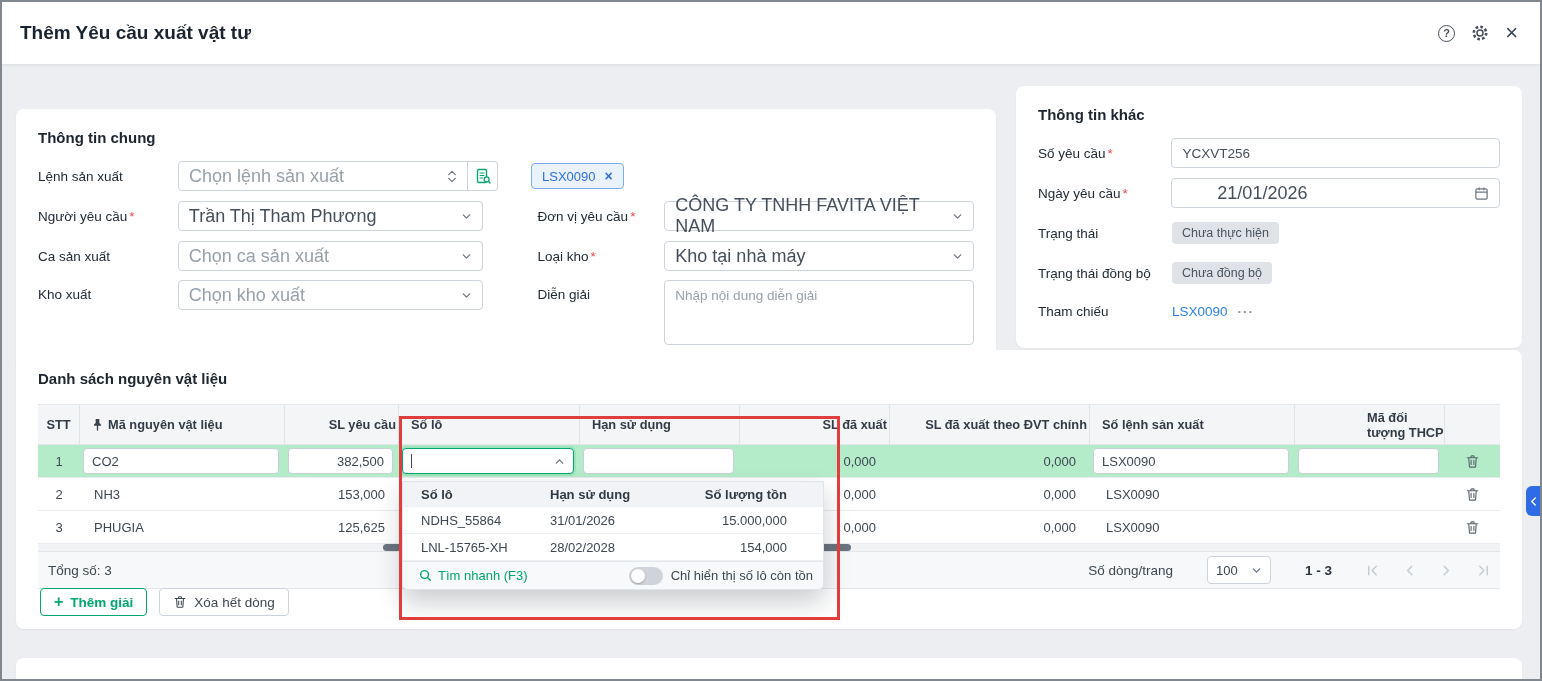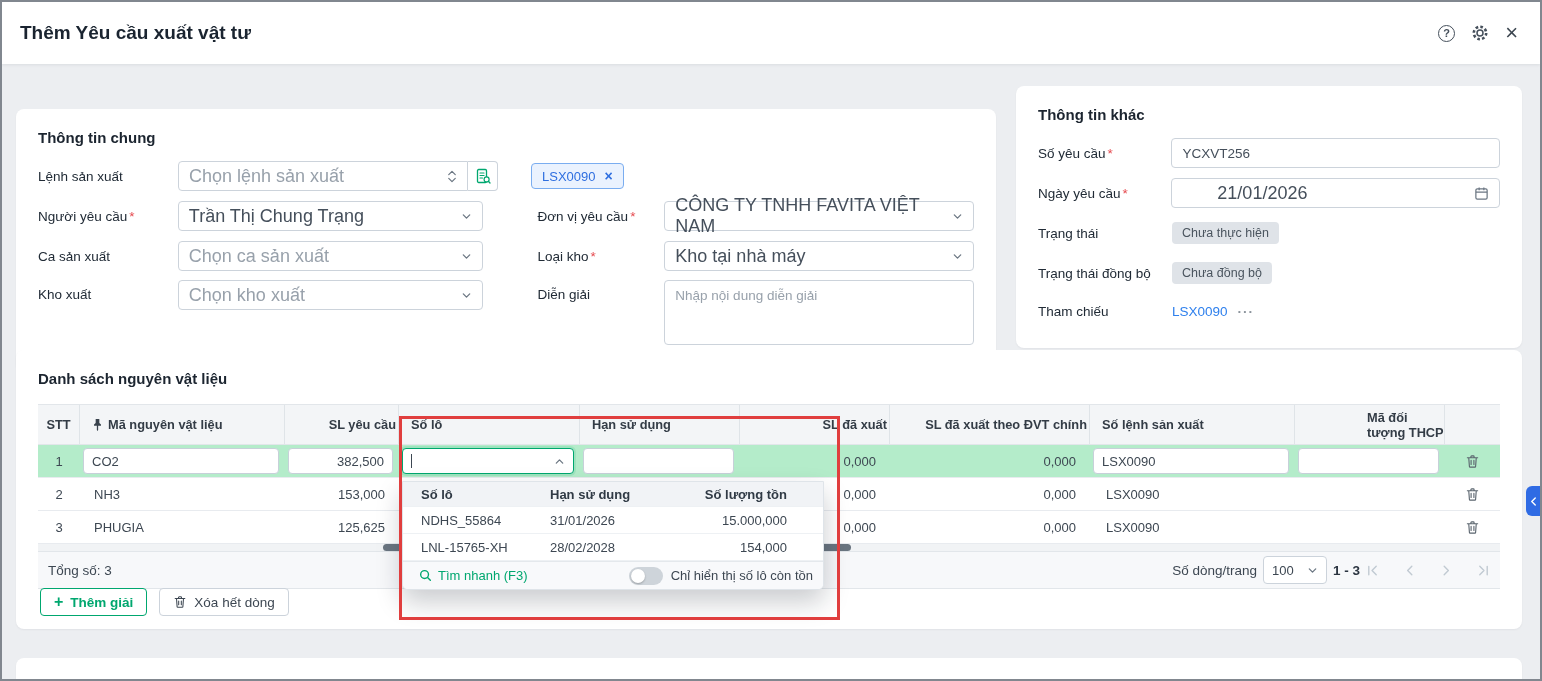--- a/index.html
+++ b/index.html
@@ -83,21 +83,21 @@
               box-shadow:0 0 0 2px rgba(0,167,111,.12); cursor:text; }
   .caret { width:1px; height:14px; background:#3d4752; animation:blink 1.1s steps(1) infinite; }
   @keyframes blink { 50% { opacity:0; } }
   .pin { color:#39434d; margin-right:5px; display:flex; }
   .trash-btn { background:none; border:none; color:#5a646e; cursor:pointer; display:flex; align-items:center; }
   .hscroll { position:relative; height:7px; background:#f1f3f5; }
   .hthumb { position:absolute; left:345px; top:0; width:468px; height:7px; background:#6a7580; border-radius:4px; cursor:grab; }
   .tfoot { display:flex; align-items:center; height:38px; background:#f7f8fa;
            border-top:1px solid #e2e6ea; border-bottom:1px solid #e2e6ea; padding:0 10px; color:#3d4752; font-size:13.5px; }
   .tfoot .total { color:#3d4752; }
-  .foot-right { margin-left:auto; display:flex; align-items:center; gap:6px; }
+  .foot-right { margin-left:auto; display:flex; align-items:center; gap:34px; }
   .pgsel { width:64px; height:28px; border:1px solid #ccd3db; border-radius:4px; background:#fff;
            display:flex; align-items:center; justify-content:space-between; padding:0 8px; font-size:13px; color:#3d4752; cursor:pointer; }
   .range { font-weight:700; color:#2b3440; }
   .pag { display:flex; align-items:center; gap:24px; color:#c1cad2; }
   .pag .icon-btn { cursor:default; }
   .actions { position:absolute; left:24px; top:238px; display:flex; gap:12px; }
   .btn { height:28px; border-radius:4px; background:#fff; display:flex; align-items:center; gap:7px;
          padding:0 13px; font-size:13.5px; cursor:pointer; font-family:inherit; }
   .btn-green { border:1px solid #00a76f; color:#00a76f; font-weight:600; }
   .btn-gray  { border:1px solid #ccd3db; color:#3d4752; }
@@ -160,21 +160,21 @@
     </div>
     <div class="chip">
       <span>LSX0090</span>
       <span class="chip-x">×</span>
     </div>
   </div>
 
   <div class="frow">
     <span class="flabel"><span>Người yêu cầu</span><span class="req">*</span></span>
     <div class="fsel w290" style="width:306px">
-      <span class="val">Trần Thị Chung Trạng</span>
+      <span class="val">Trần Thị Tham Phương</span>
       <svg class="ic" width="11" height="11" viewBox="0 0 12 12">
           <path d="M2.5 4.2 6 7.8l3.5-3.6" fill="none" stroke="currentColor" stroke-width="1.4" stroke-linecap="round" stroke-linejoin="round"></path>
         </svg>
     </div>
     <span class="flabel2" style="margin-left:54px"><span>Đơn vị yêu cầu</span><span class="req">*</span></span>
     <div class="fsel w310">
       <span class="val">CÔNG TY TNHH FAVITA VIỆT NAM</span>
       <svg class="ic" width="11" height="11" viewBox="0 0 12 12">
           <path d="M2.5 4.2 6 7.8l3.5-3.6" fill="none" stroke="currentColor" stroke-width="1.4" stroke-linecap="round" stroke-linejoin="round"></path>
         </svg>

